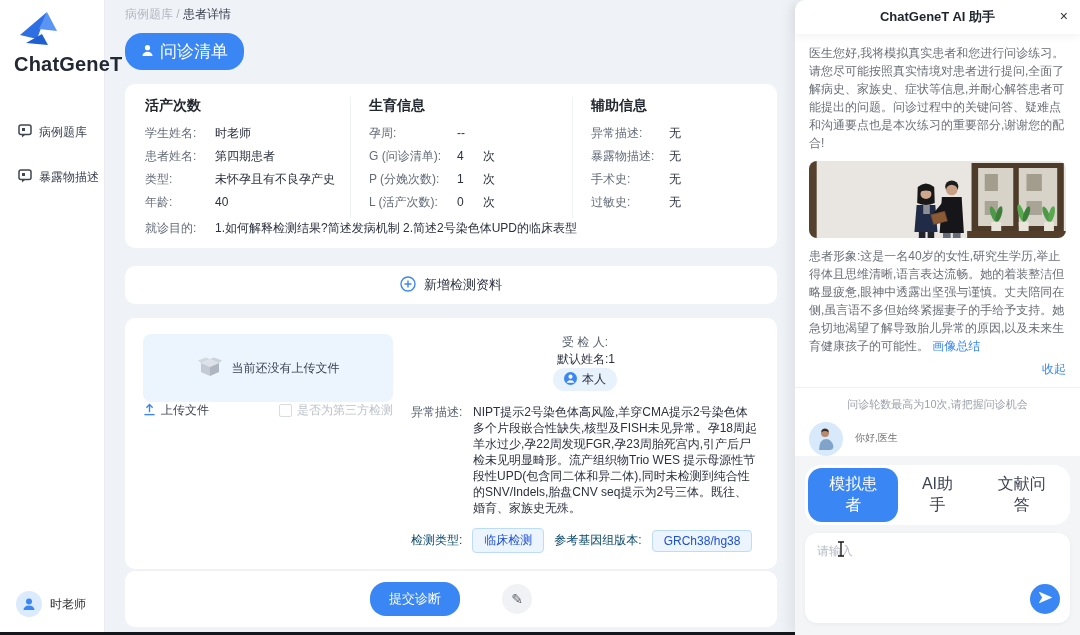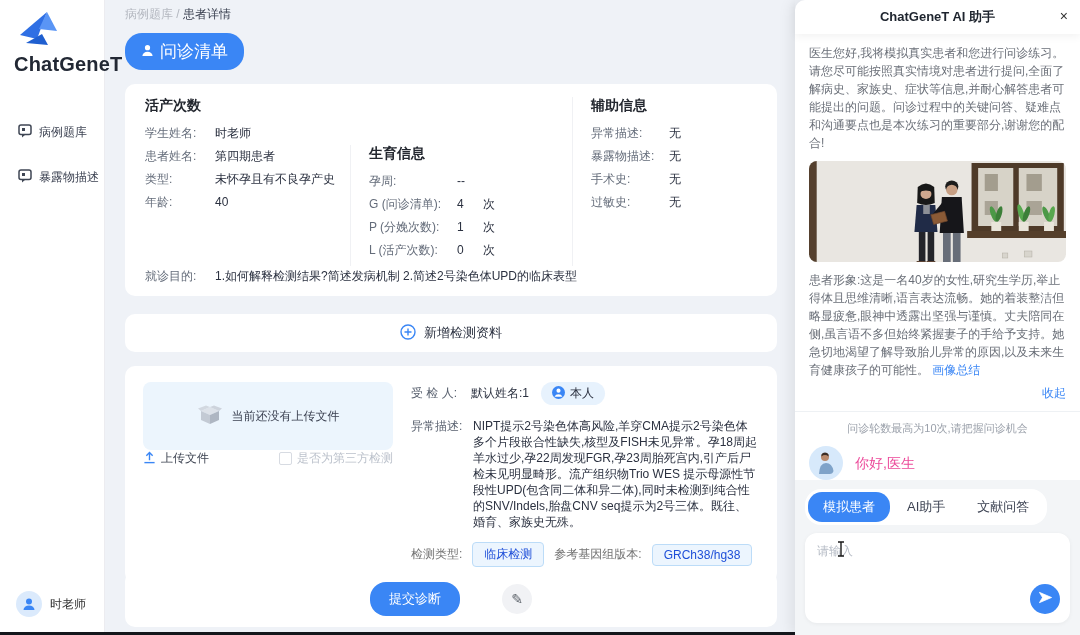--- a/index.html
+++ b/index.html
@@ -20,72 +20,72 @@
   .main { flex:1; padding:6px 18px 0 20px; position:relative; }
   .breadcrumb { font-size:12px; color:#b3b7bf; }
   .breadcrumb .current { color:#3a4050; }
   .btn-consult { margin-top:10px; display:inline-flex; align-items:center; gap:6px; background:#3a86f5; color:#fff; font-size:17px; padding:7px 16px; border-radius:17px; border:none; cursor:pointer; }
   .card { background:#fff; border-radius:10px; }
   .card-info { margin-top:14px; padding:13px 20px 12px; }
   .info-columns { display:flex; }
   .info-col { padding-right:14px; }
   .info-col h3 { font-size:14px; font-weight:bold; color:#23272f; margin-bottom:11px; }
   .info-col + .info-col { border-left:1px solid #f0f1f4; padding-left:18px; }
-  .col-basic { width:205px; } .col-fert { width:222px;margin-top:48px; } .col-aux { flex:1; }
+  .col-basic { width:205px; } .col-fert { width:222px; } .col-aux { flex:1; }
   .info-row { display:flex; margin-bottom:8px; line-height:15px; }
   .info-row .lbl { color:#646c7a; }
   .col-basic .lbl { width:70px; flex:0 0 70px; }
   .col-fert .lbl { width:88px; flex:0 0 88px; }
   .col-aux .lbl { width:78px; flex:0 0 78px; }
   .info-row .val { color:#2b3140; }
   .col-fert .val { width:26px; }
   .purpose-row { display:flex; margin-top:3px; line-height:15px; }
   .purpose-row .lbl { width:70px; flex:0 0 70px; color:#646c7a; }
   .card-add { margin-top:18px; height:38px; display:flex; align-items:center; justify-content:center; gap:8px; font-size:13px; color:#2b3140; cursor:pointer; }
   .card-detect { margin-top:14px; padding:16px 18px; display:flex; gap:18px; }
   .detect-left { width:250px; flex:0 0 250px; }
   .dropzone { background:#ecf5fd; border-radius:8px; height:68px; display:flex; align-items:center; justify-content:center; gap:9px; color:#3c4252; }
   .detect-left-footer { display:flex; align-items:flex-start; justify-content:space-between; }
   .upload-link { display:inline-flex; align-items:center; gap:5px; color:#3e4452; cursor:pointer; background:none; border:none; font-size:12px; }
   .chk-wrap { display:flex; align-items:center; gap:5px; color:#bcc2cc; cursor:pointer; }
   .chk { width:13px; height:13px; border:1px solid #d7dbe2; border-radius:2px; background:#fff; display:inline-block; }
   .detect-right { flex:1; }
-  .exam-row { display:flex; align-items:center; }
+  .exam-row { display:flex; align-items:center;flex-direction:column; }
   .exam-row .lbl { color:#5a6270; }
   .exam-row .name { margin:0 12px 0 14px; }
   .pill-tag { display:inline-flex; align-items:center; gap:5px; background:#e7f2fd; border-radius:12px; padding:3px 11px; cursor:pointer; }
   .abn-row { display:flex; margin-top:13px; }
   .abn-row .lbl { width:62px; flex:0 0 62px; color:#5a6270; }
   .abn-row .txt { flex:1; line-height:16px; color:#2b3140; }
   .type-row { display:flex; align-items:center; gap:10px; margin-top:12px; }
-  .type-row .lbl { color:#737373; }
+  .type-row .lbl { color:#0c4a6e; }
   .blue-tag { background:#ecf5fe; border:1px solid #bcdcf8; color:#1d4ed8; border-radius:4px; padding:3px 11px; font-size:12px; cursor:pointer; }
   .bottom-bar { position:absolute; left:20px; right:18px; bottom:8px; height:56px; background:#fff; border-radius:10px; display:flex; align-items:center; justify-content:center; gap:42px; }
   .btn-submit { background:#3a86f5; color:#fff; border:none; border-radius:16px; padding:8px 19px; font-size:13px; cursor:pointer; }
   .btn-pencil { width:30px; height:30px; border-radius:50%; background:#f1f2f5; border:none; color:#5a6068; font-size:14px; cursor:pointer; }
   .bottom-strip { position:absolute; left:0; bottom:0; width:795px; height:3px; background:#14171c; z-index:6; }
 
   
   .panel { width:285px; flex:0 0 285px; background:#fff; box-shadow:-4px 0 14px rgba(0,0,0,.08); display:flex; flex-direction:column; border-radius:10px 0 0 0; position:relative; z-index:3; }
   .panel-header { height:34px; display:flex; align-items:center; justify-content:center; font-size:13px; font-weight:bold; color:#1e242e; position:relative; box-shadow:0 3px 8px rgba(0,0,0,.05); z-index:2; }
   .panel-close { position:absolute; right:12px; top:9px; background:none; border:none; font-size:14px; color:#333; cursor:pointer; line-height:1; }
   .panel-body { flex:1; padding:10px 14px 0; overflow:hidden; display:flex; flex-direction:column; }
   .chat-text { font-size:12px; line-height:18px; color:#6a6f78; }
   .photo { margin-top:9px; border-radius:8px; overflow:hidden; height:132px; }
   .persona { margin-top:9px; }
   .inline-link { color:#3a86f5; cursor:pointer; }
   .collapse-row { text-align:right; margin-top:6px; }
   .chat-divider { border:none; border-top:1px solid #eef1f4; margin:9px -14px 0; }
   .round-notice { margin-top:9px; text-align:center; font-size:11px; color:#9aa0aa; }
   .msg-row { margin-top:10px; display:flex; gap:12px; align-items:flex-start; }
   .avatar-patient { width:34px; height:34px; border-radius:50%; background:#d7e9fb; flex:0 0 34px; display:flex; align-items:center; justify-content:center; }
-  .msg-text { padding-top:9px; font-size:14px; color:#ec4899; }
+  .msg-text { padding-top:9px; font-size:10px; color:#737373; }
   .panel-footer { margin-top:auto; background:#f3f5f7; padding:9px 10px 12px; }
   .tabs { display:inline-flex; background:#fff; border-radius:16px; padding:3px; gap:2px; }
-  .tab { border:none; background:transparent; font-size:13px; color:#3c4252; padding:6px 15px; border-radius:14px; cursor:pointer; }
+  .tab { border:none; background:transparent; font-size:16px; color:#3c4252; padding:6px 15px; border-radius:14px; cursor:pointer; }
   .tab.active { background:#3a86f5; color:#fff; }
   .input-card { margin-top:8px; background:#fff; border-radius:12px; height:90px; position:relative; box-shadow:0 1px 4px rgba(0,0,0,.05); }
   .input-card textarea { width:100%; height:58px; border:none; outline:none; resize:none; background:transparent; padding:10px 12px; font-size:12px; font-family:inherit; color:#2b3140; }
   .input-card textarea::placeholder { color:#b6bcc6; }
   .btn-send { position:absolute; right:10px; bottom:9px; width:30px; height:30px; border-radius:50%; background:#3a86f5; border:none; display:flex; align-items:center; justify-content:center; cursor:pointer; }
   .ibeam { position:absolute; left:31px; top:8px; pointer-events:none; }
 </style>
 </head>
 <body>
 

